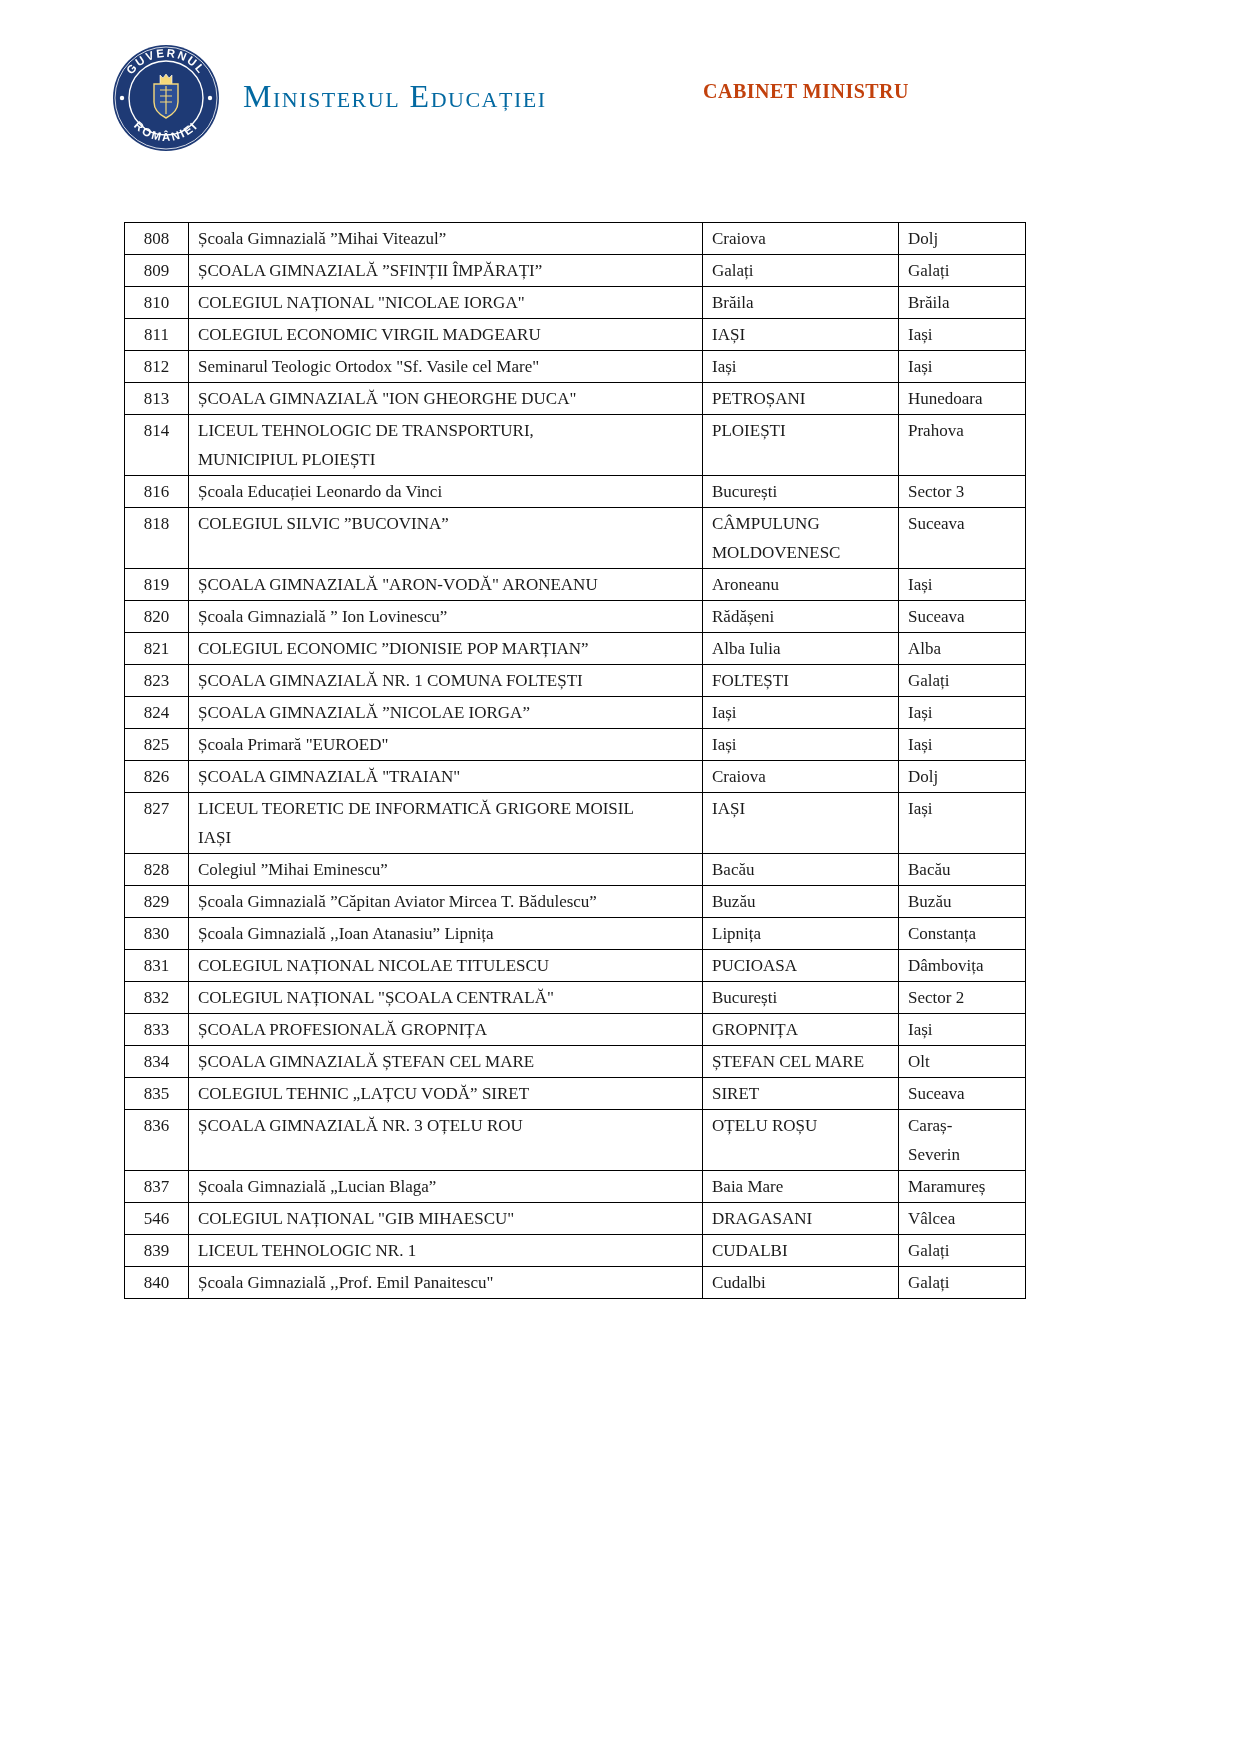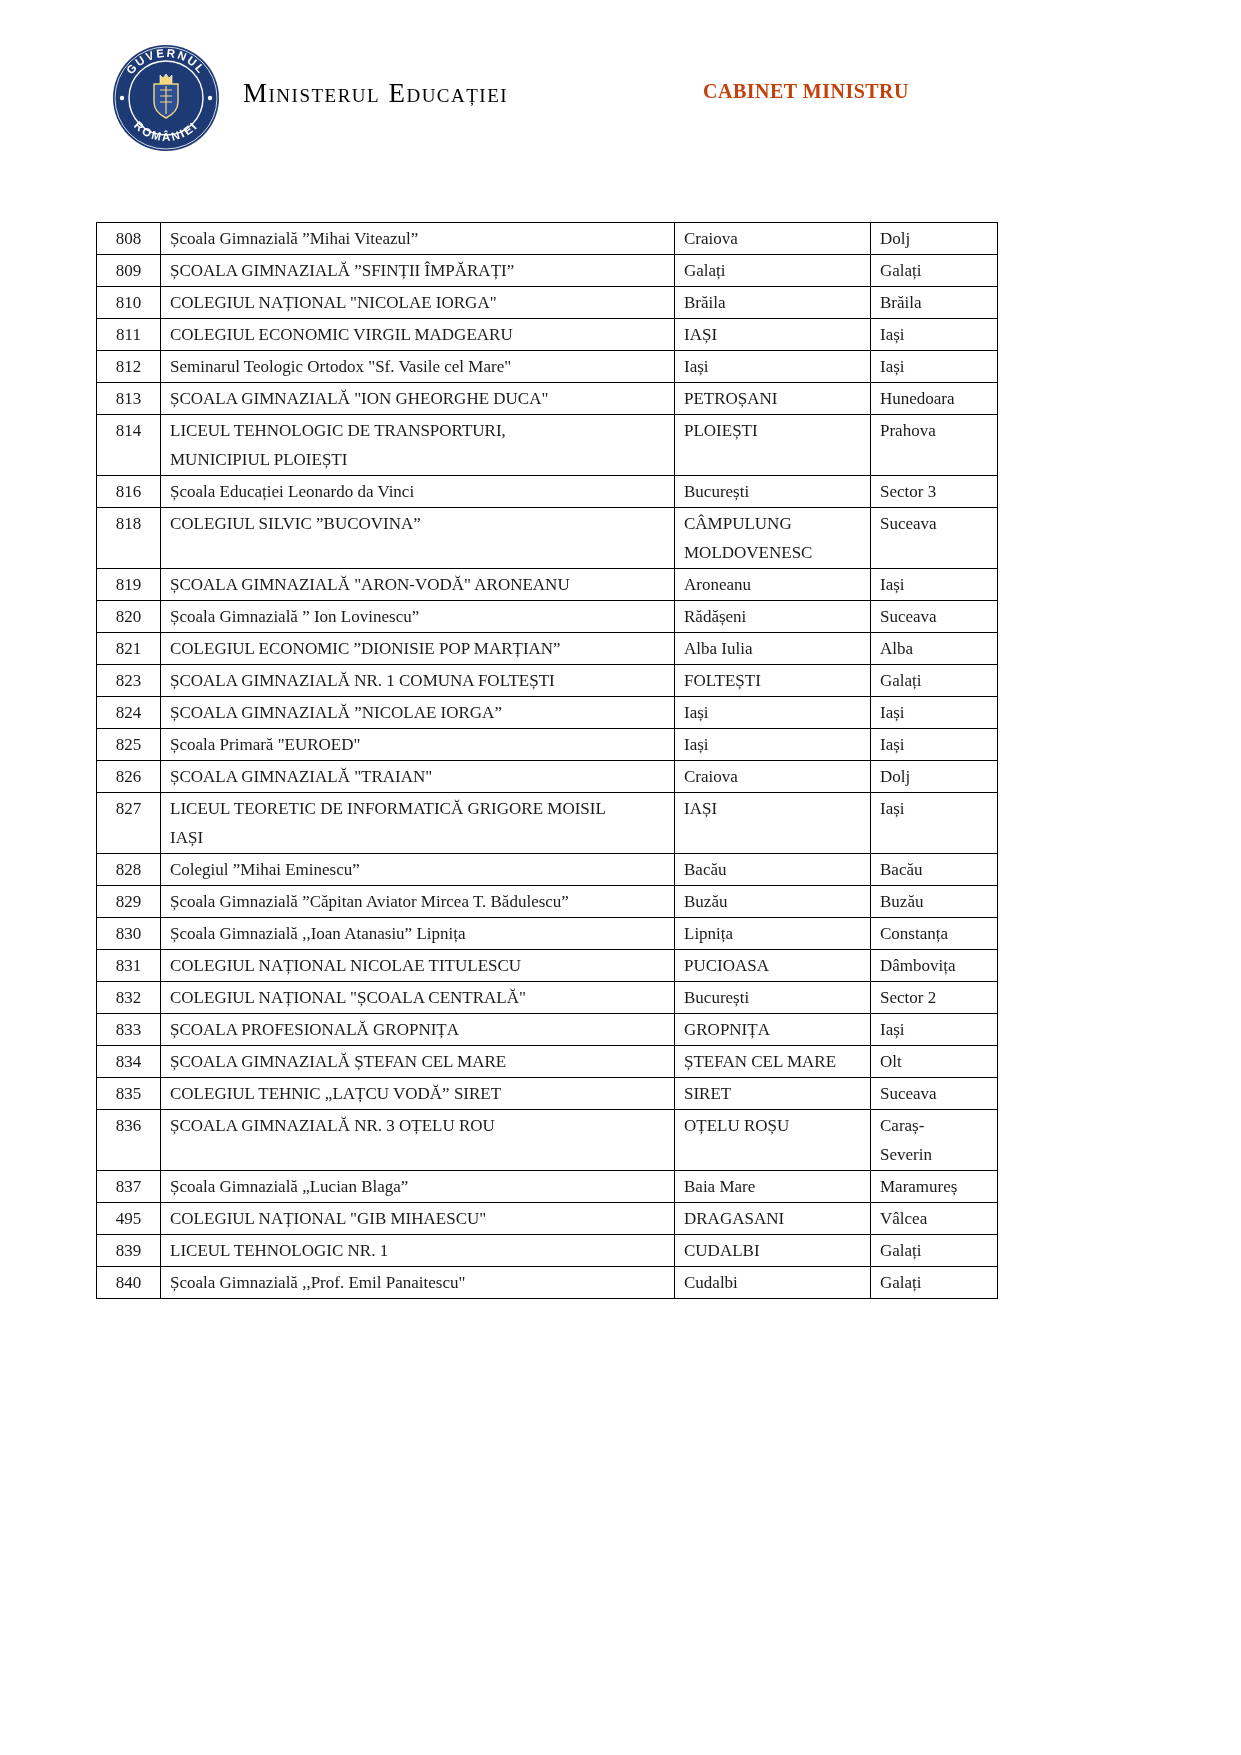--- a/index.html
+++ b/index.html
@@ -31,39 +31,39 @@
     position: absolute;
     left: 112px;
     top: 44px;
     width: 108px;
     height: 108px;
   }
   .ministry-name {
     position: absolute;
     left: 243px;
     top: 78px;
-    font-size: 27px;
+    font-size: 32px;
     font-variant: small-caps;
     letter-spacing: 1.5px;
-    color: #000000;
+    color: #0369a1;
   }
   .cabinet-title {
     position: absolute;
     left: 703px;
     top: 80px;
     font-size: 20px;
     font-weight: bold;
     letter-spacing: 0.5px;
     color: #c2410c;
   }
 
   
   table.school-table {
     position: absolute;
-    left: 96px;
+    left: 124px;
     top: 222px;
     width: 901px;
     border-collapse: collapse;
     table-layout: fixed;
     font-size: 17px;
     border-radius: 32px;
   }
   .school-table col.c-nr     { width: 64px;  }
   .school-table col.c-school { width: 514px; }
   .school-table col.c-city   { width: 196px; }
@@ -290,21 +290,21 @@
           <td class="county">Caraș-
 Severin</td>
         </tr>
         <tr>
           <td class="nr">837</td>
           <td class="school">Școala Gimnazială „Lucian Blaga”</td>
           <td class="city">Baia Mare</td>
           <td class="county">Maramureș</td>
         </tr>
         <tr>
-          <td class="nr">495</td>
+          <td class="nr">546</td>
           <td class="school">COLEGIUL NAȚIONAL "GIB MIHAESCU"</td>
           <td class="city">DRAGASANI</td>
           <td class="county">Vâlcea</td>
         </tr>
         <tr>
           <td class="nr">839</td>
           <td class="school">LICEUL TEHNOLOGIC NR. 1</td>
           <td class="city">CUDALBI</td>
           <td class="county">Galați</td>
         </tr>

